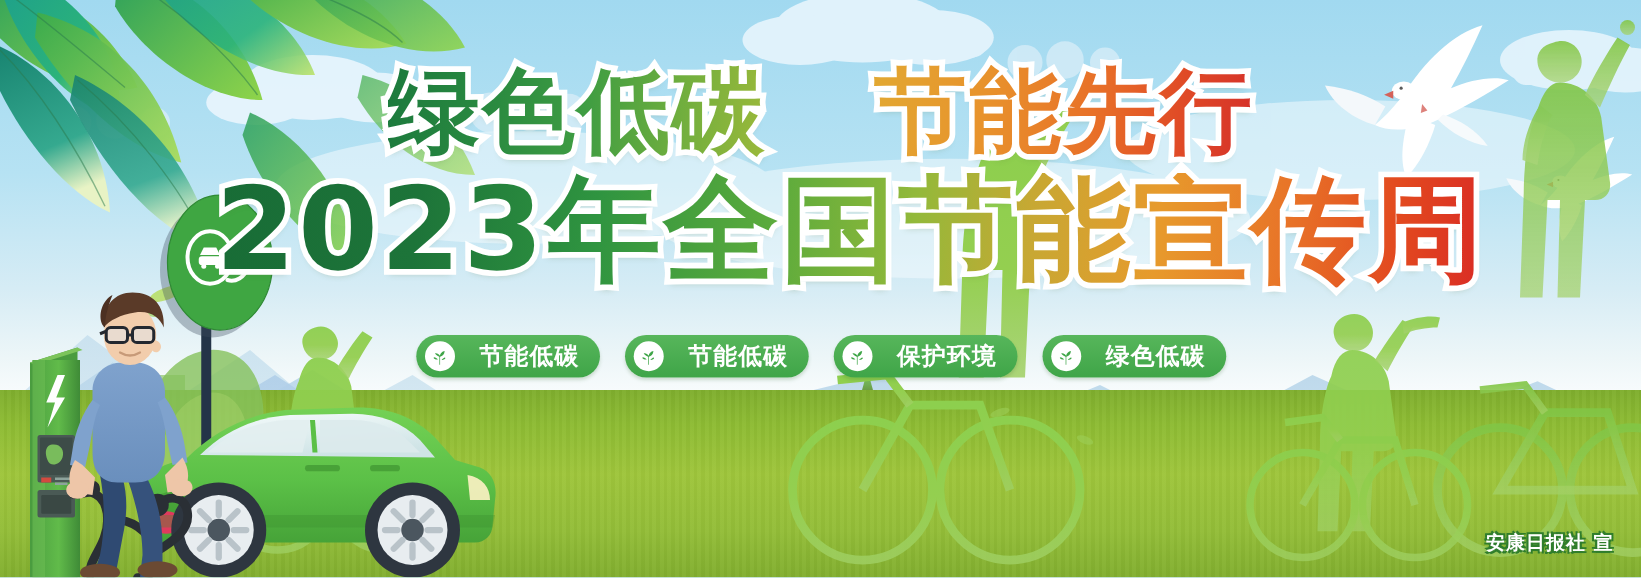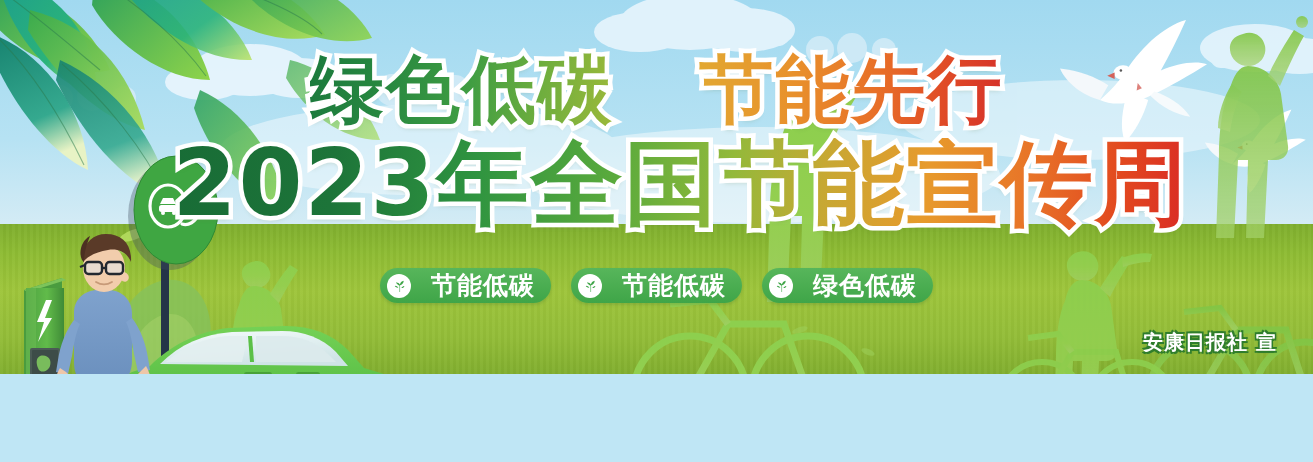--- a/index.html
+++ b/index.html
@@ -1,20 +1,20 @@
 <!DOCTYPE html>
 <html><head>
 <meta charset="utf-8">
 <style>
   * { margin:0; padding:0; box-sizing:border-box; }
   html,body { width:1313px; height:462px; overflow:hidden; background:#bfe6f5; }
   body { font-family:"Liberation Sans","DejaVu Sans",sans-serif; }
 
   .poster{
-    position:relative; width:1313px; height:374px; overflow:hidden;
+    position:relative; width:1313px; height:462px; overflow:hidden;
     background: linear-gradient(180deg,#a4daf0 0%, #bbe4f3 32%, #dff0f7 52%, #eef7f6 62%, #ffffff 70%);
   }
 
   
   .grass{
     position:absolute; left:0; right:0; bottom:0; height:150px;
     background:linear-gradient(180deg,#7fae2e 0%, #8dbb33 18%, #9ec53b 45%, #93bd38 75%, #81ae2f 100%);
   }
   .grass:after{
     content:""; position:absolute; inset:0;
@@ -60,28 +60,28 @@
     background:linear-gradient(180deg,#56b martens,#3da84a);
     background:linear-gradient(180deg,#57b65b 0%,#3fa548 100%);
     border-radius:20px; padding:5px 16px 5px 7px;
     box-shadow:0 2px 3px rgba(60,110,50,.22);
   }
   .badge .bicon{
     width:24px; height:24px; border-radius:50%; background:#fff;
     display:flex; align-items:center; justify-content:center; flex:0 0 auto;
   }
   .badge .btxt{
-    color:#fff; font-size:25px; font-weight:700; letter-spacing:1px;
+    color:#fff; font-size:19px; font-weight:700; letter-spacing:1px;
     font-family:"DejaVu Sans","Liberation Sans",sans-serif; line-height:1;margin-left:12px;
   }
 
   
   .credit{
-    position:absolute; right:36px; bottom:18px; z-index:60;
-    font-size:20px; font-weight:700; letter-spacing:1px; color:#ffffff;
+    position:absolute; right:22px; bottom:18px; z-index:60;
+    font-size:15px; font-weight:700; letter-spacing:1px; color:#ffffff;
     font-family:"DejaVu Sans","Liberation Sans",sans-serif;
     text-shadow:
       -1.6px -1.6px 0 #2f7d2c, 1.6px -1.6px 0 #2f7d2c,
       -1.6px  1.6px 0 #2f7d2c, 1.6px  1.6px 0 #2f7d2c,
        0 0 3px #2f7d2c;
   }
 
   
   .layer{ position:absolute; left:0; top:0; width:1313px; height:462px; }
   .noint{ pointer-events:none; }
@@ -566,20 +566,32 @@
           <g fill="#3fa548">
             <path d="M12 21 L12 12 C12 12 9 11 7 8 C9 7.4 11.4 8.6 12.6 10.6 C13 8 15 6 18 5.4 C17.8 9 15.4 11.4 12.8 11.8 L12.8 21 Z"></path>
             <path d="M6 12.4 C7.6 12.6 9.4 13.6 10.4 15 C8.6 15.4 6.6 14.6 5.4 13.2 Z"></path>
             <path d="M18.4 12.8 C17 13.2 15.4 14.2 14.6 15.4 C16.2 15.6 17.8 14.8 18.8 13.6 Z"></path>
           </g>
         </svg>
       </span>
       <span class="btxt">节能低碳</span>
     </div>
 
+    <div class="badge">
+      <span class="bicon">
+        <svg viewBox="0 0 24 24" width="17" height="17" aria-hidden="true">
+          <g fill="#3fa548">
+            <path d="M12 21 L12 12 C12 12 9 11 7 8 C9 7.4 11.4 8.6 12.6 10.6 C13 8 15 6 18 5.4 C17.8 9 15.4 11.4 12.8 11.8 L12.8 21 Z"></path>
+            <path d="M6 12.4 C7.6 12.6 9.4 13.6 10.4 15 C8.6 15.4 6.6 14.6 5.4 13.2 Z"></path>
+            <path d="M18.4 12.8 C17 13.2 15.4 14.2 14.6 15.4 C16.2 15.6 17.8 14.8 18.8 13.6 Z"></path>
+          </g>
+        </svg>
+      </span>
+      <span class="btxt">保护环境</span>
+    </div>
 
     <div class="badge">
       <span class="bicon">
         <svg viewBox="0 0 24 24" width="17" height="17" aria-hidden="true">
           <g fill="#3fa548">
             <path d="M12 21 L12 12 C12 12 9 11 7 8 C9 7.4 11.4 8.6 12.6 10.6 C13 8 15 6 18 5.4 C17.8 9 15.4 11.4 12.8 11.8 L12.8 21 Z"></path>
             <path d="M6 12.4 C7.6 12.6 9.4 13.6 10.4 15 C8.6 15.4 6.6 14.6 5.4 13.2 Z"></path>
             <path d="M18.4 12.8 C17 13.2 15.4 14.2 14.6 15.4 C16.2 15.6 17.8 14.8 18.8 13.6 Z"></path>
           </g>
         </svg>

